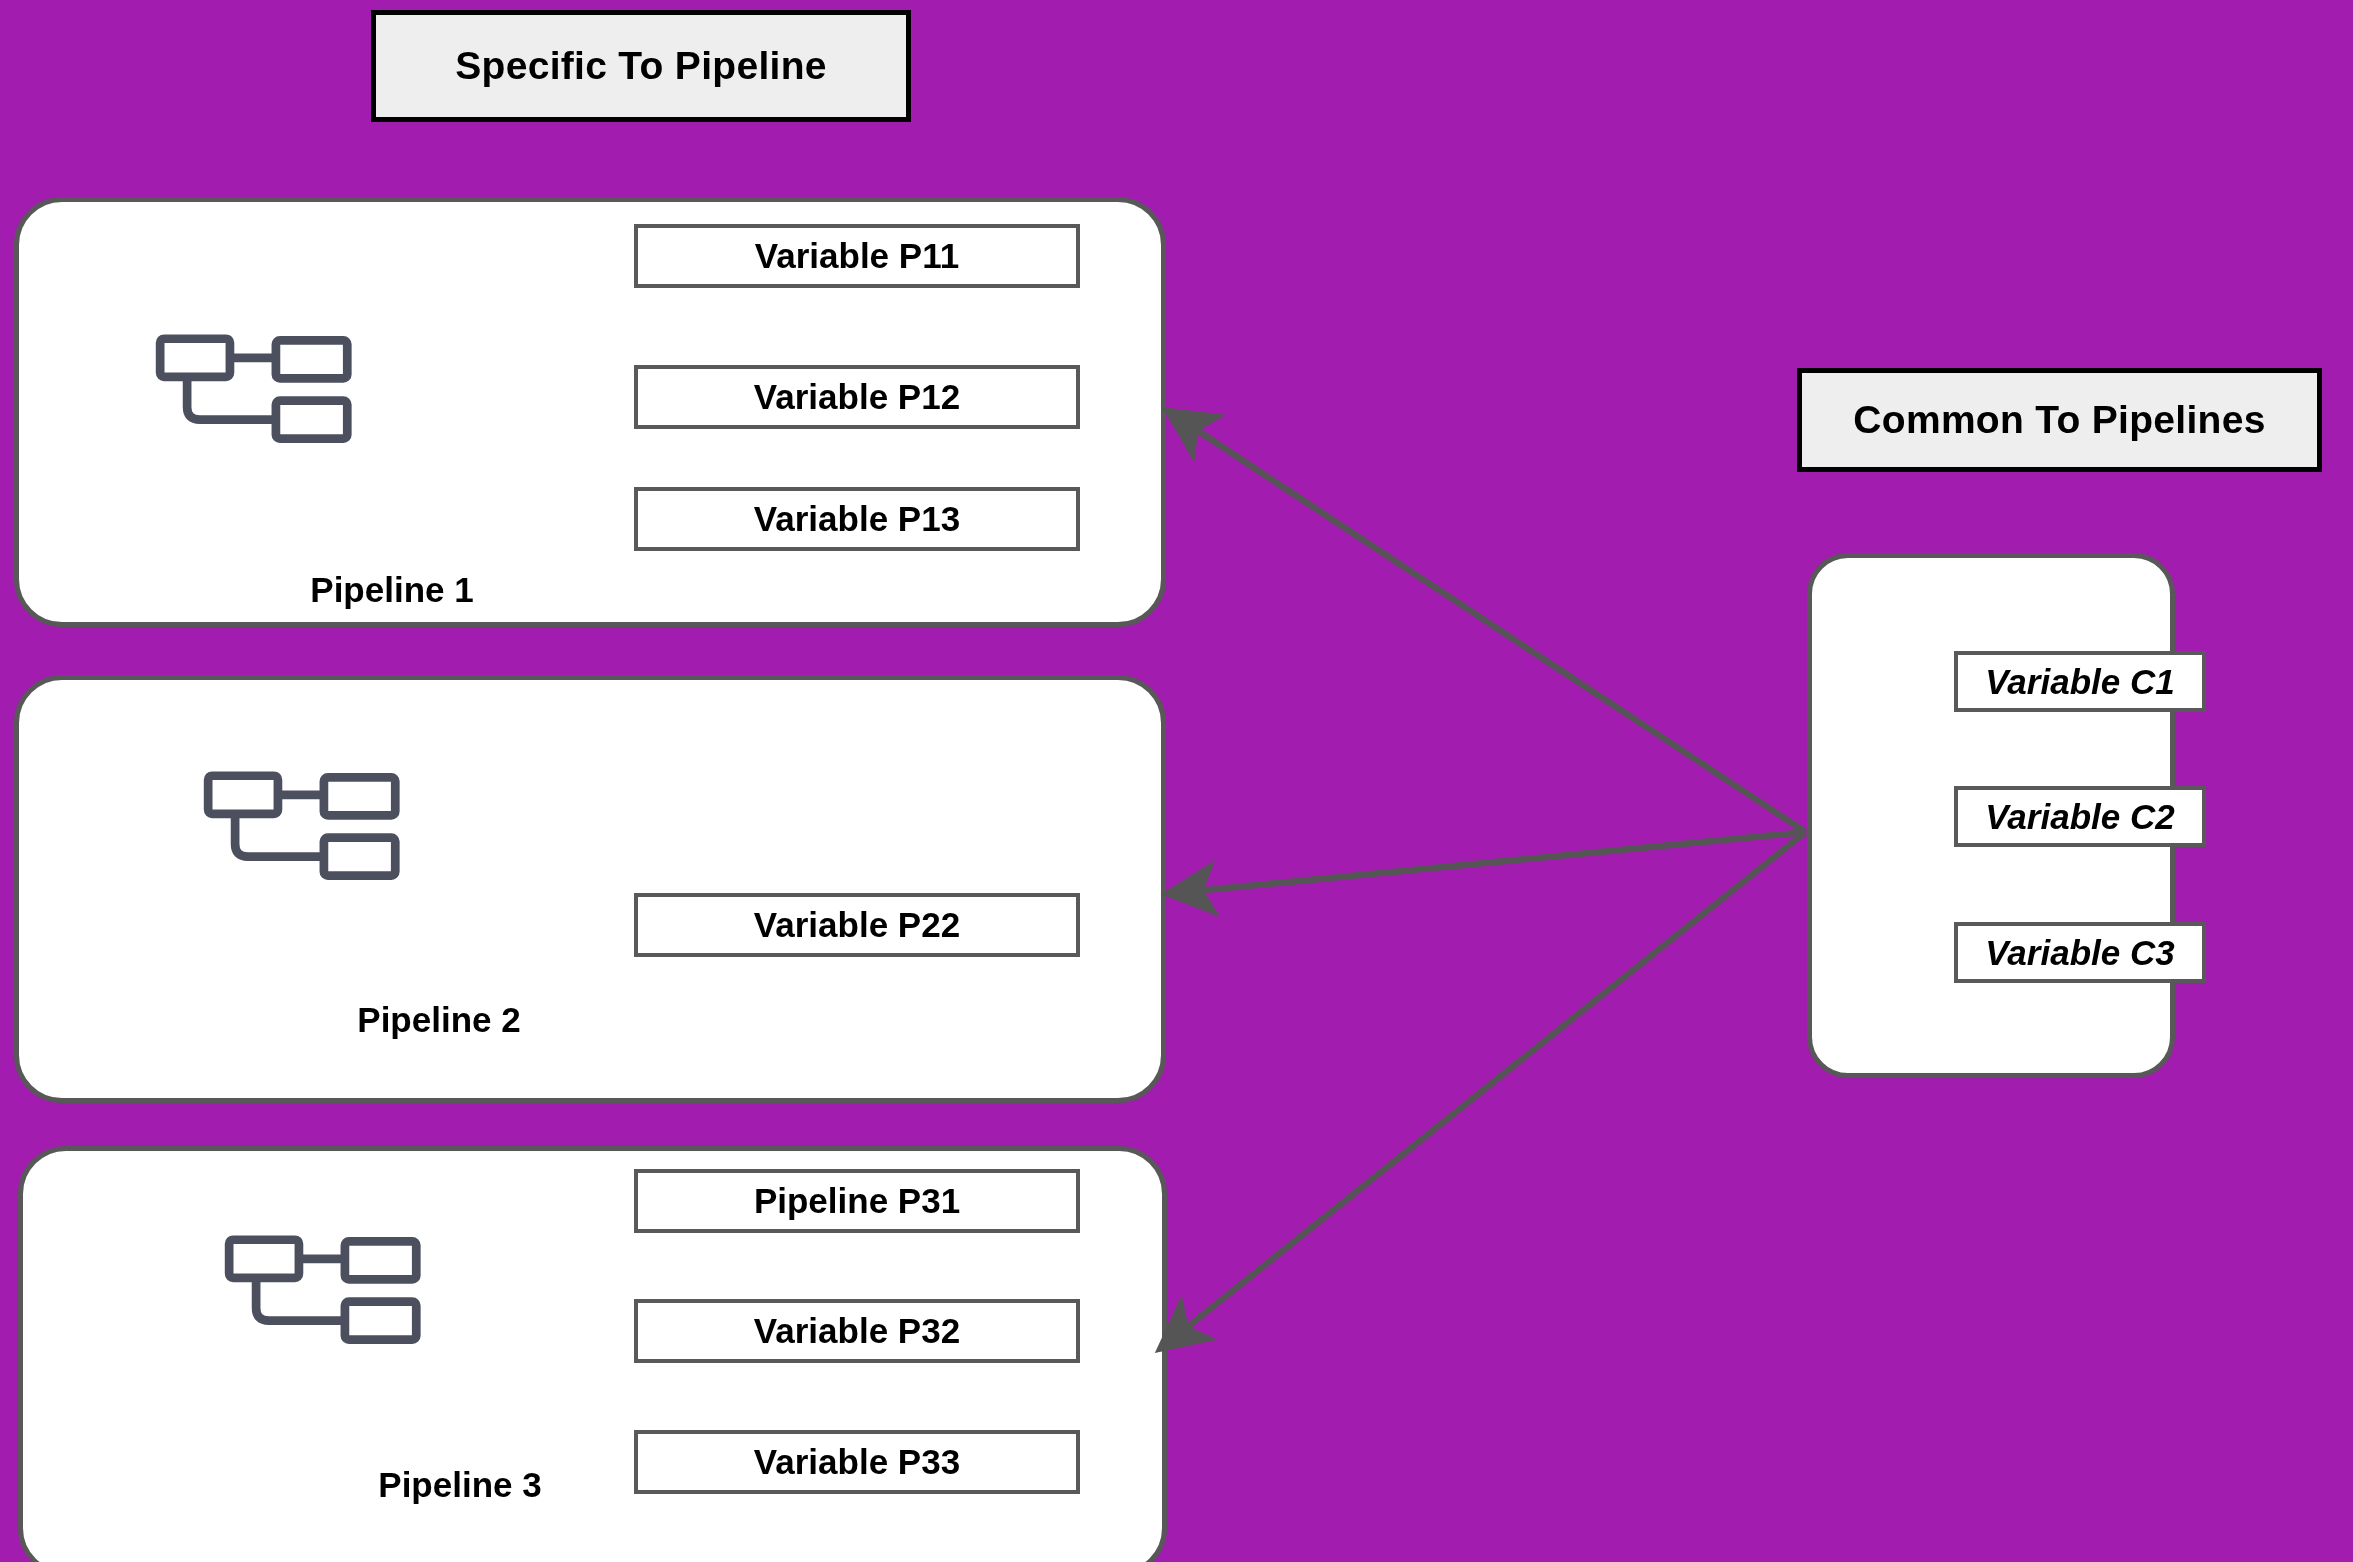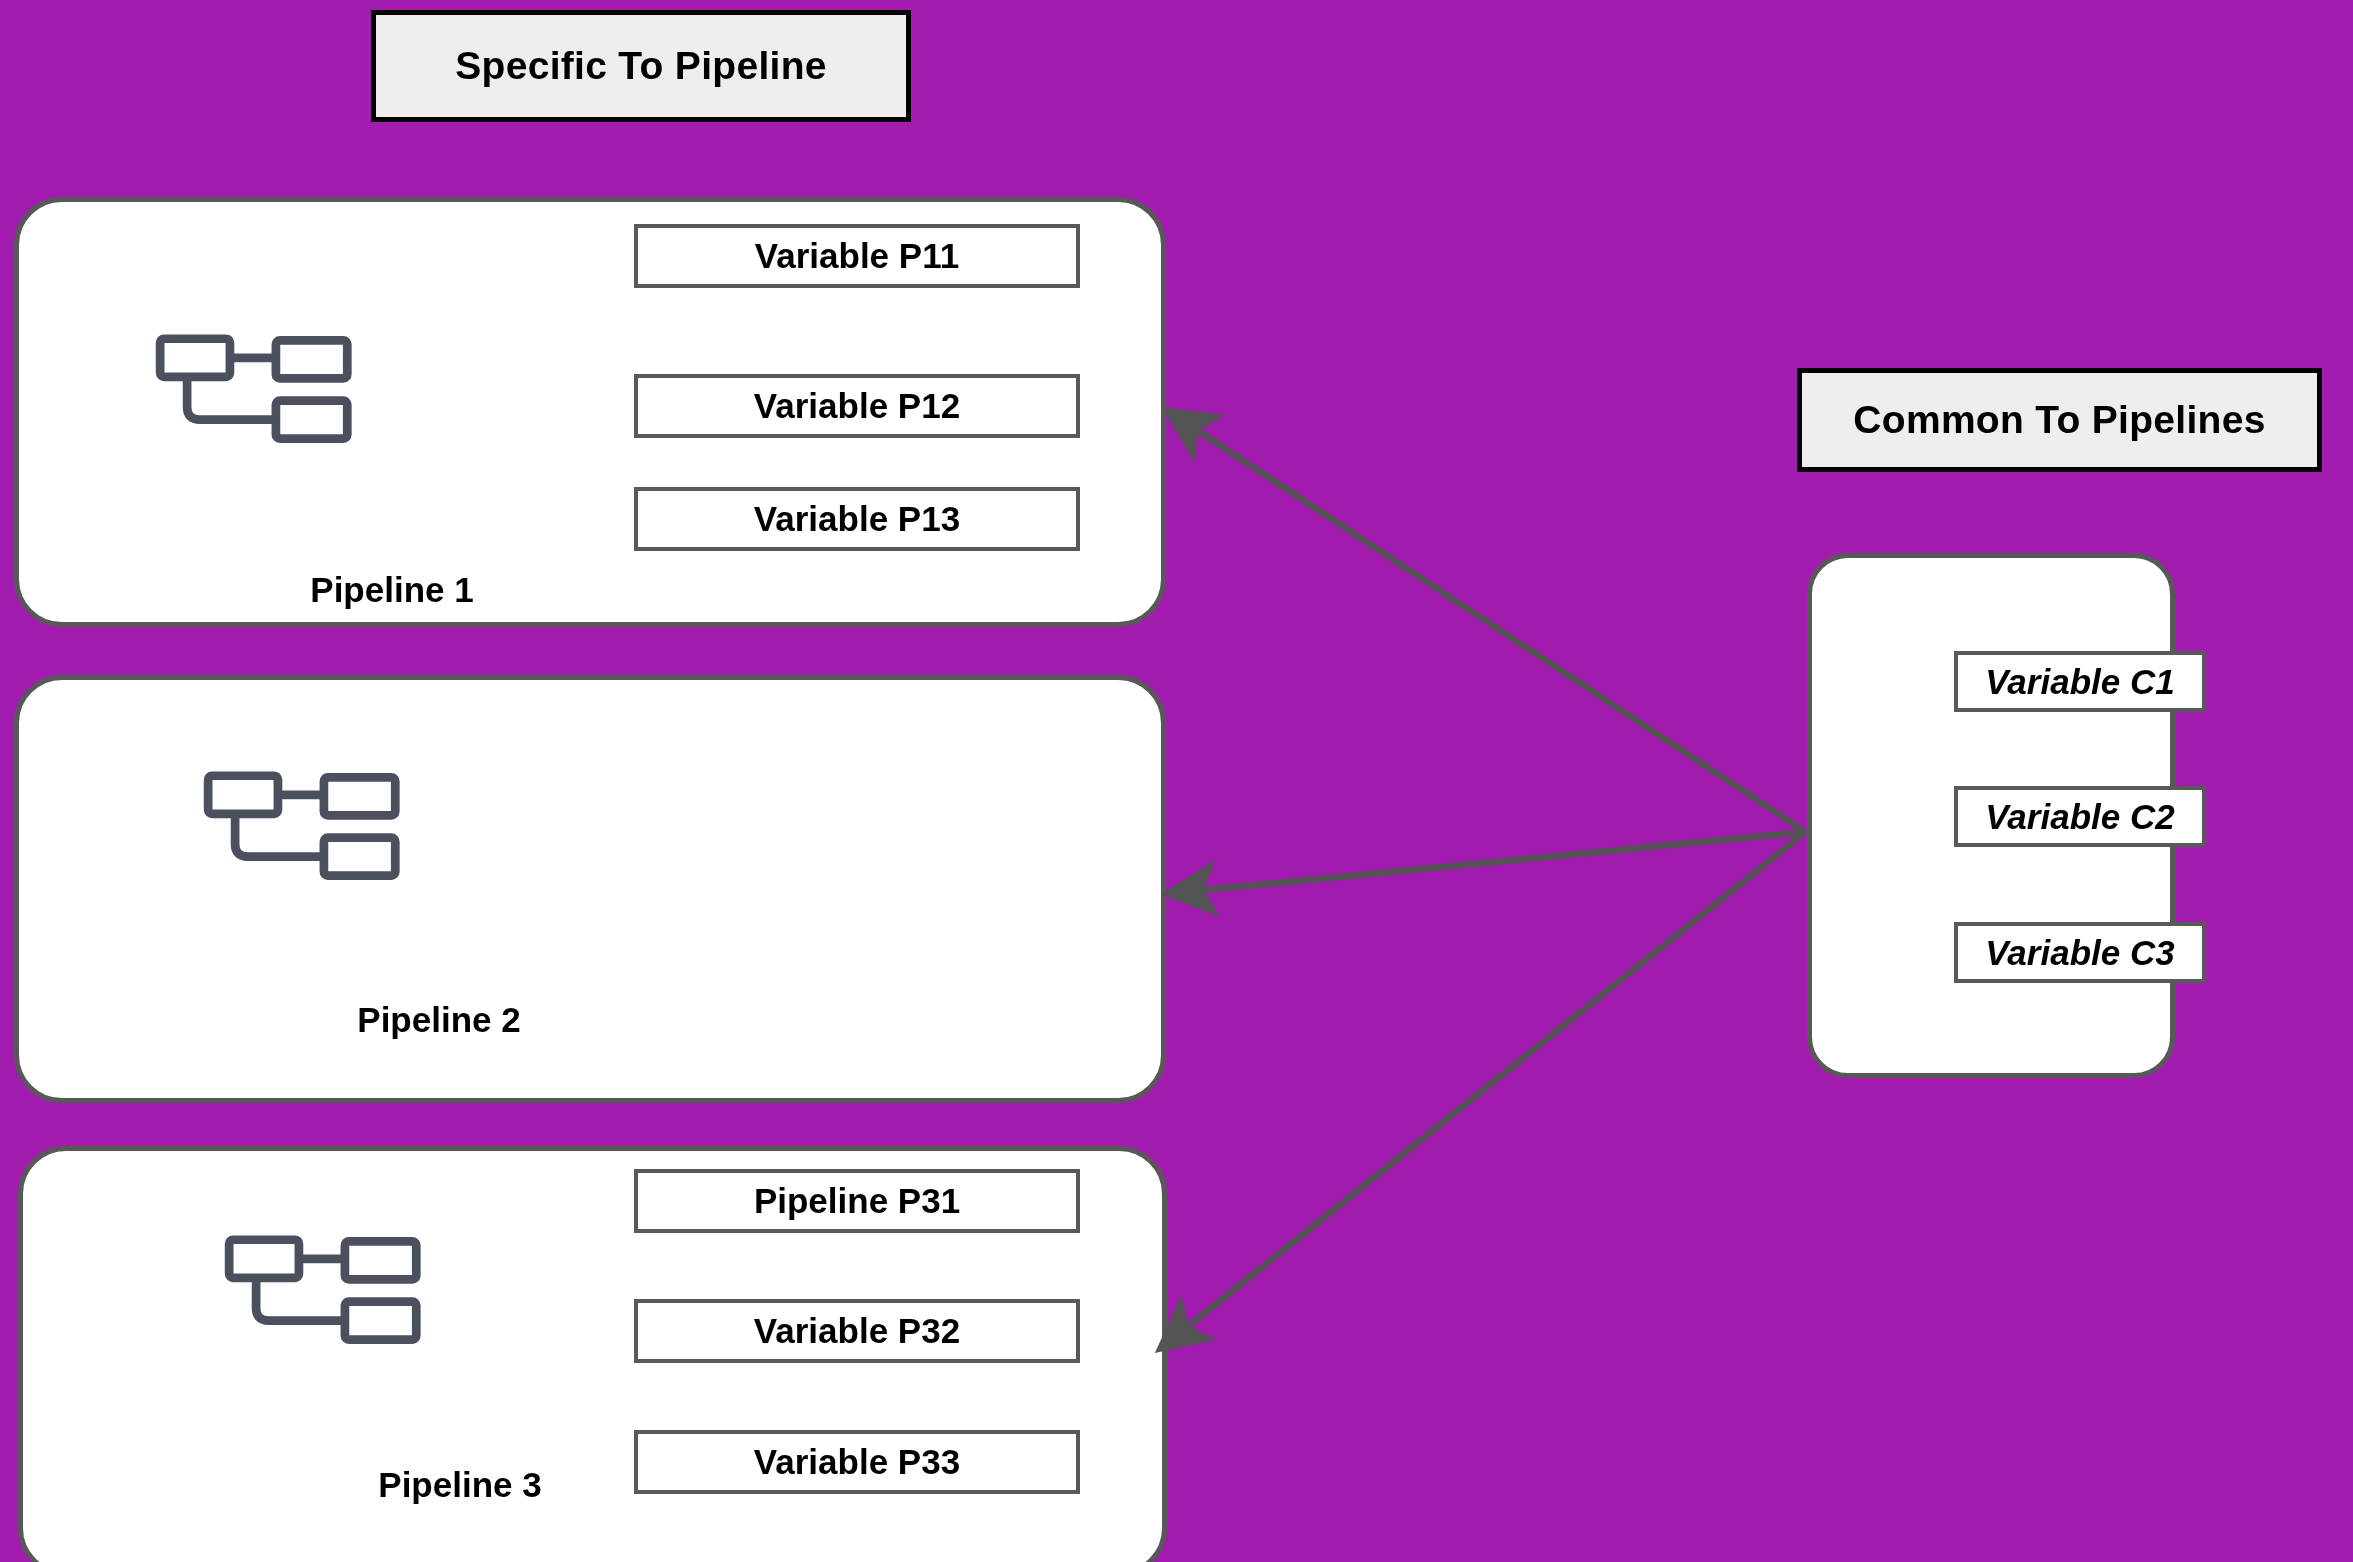--- a/index.html
+++ b/index.html
@@ -128,41 +128,44 @@
       <path d="M 94 30 L 152 30" fill="none" stroke="#4c4f5e" stroke-width="11"></path>
       <path d="M 40 54 L 40 92 Q 40 108 56 108 L 152 108" fill="none" stroke="#4c4f5e" stroke-width="11" stroke-linecap="butt"></path>
     </svg>
   </div>
 
   <div class="pipeline-caption" style="left:392px; top:570px;">Pipeline 1</div>
 
   <div class="var-box var-p" style="top:224px;">
     <span class="var-text">Variable P11</span>
   </div>
-  <div class="var-box var-p" style="top:374px;">
+  <div class="var-box var-p" style="top:365px;">
     <span class="var-text">Variable P12</span>
   </div>
   <div class="var-box var-p" style="top:487px;">
     <span class="var-text">Variable P13</span>
   </div>
 
   <div class="group-card" id="pipeline-card-2"></div>
 
   <div class="pipeline-icon" style="left:203px; top:771px;">
     <svg width="199" height="111" viewBox="0 0 250 140">
       <rect x="6" y="6" width="88" height="48" rx="5" fill="#ffffff" stroke="#4c4f5e" stroke-width="11"></rect>
       <rect x="152" y="8" width="90" height="48" rx="5" fill="#ffffff" stroke="#4c4f5e" stroke-width="11"></rect>
       <rect x="152" y="84" width="90" height="48" rx="5" fill="#ffffff" stroke="#4c4f5e" stroke-width="11"></rect>
       <path d="M 94 30 L 152 30" fill="none" stroke="#4c4f5e" stroke-width="11"></path>
       <path d="M 40 54 L 40 92 Q 40 108 56 108 L 152 108" fill="none" stroke="#4c4f5e" stroke-width="11" stroke-linecap="butt"></path>
     </svg>
   </div>
 
   <div class="pipeline-caption" style="left:439px; top:1000px;">Pipeline 2</div>
 
+  <div class="var-box var-p" style="top:893px;">
+    <span class="var-text">Variable P22</span>
+  </div>
 
   <div class="group-card" id="pipeline-card-3"></div>
 
   <div class="pipeline-icon" style="left:224px; top:1235px;">
     <svg width="199" height="111" viewBox="0 0 250 140">
       <rect x="6" y="6" width="88" height="48" rx="5" fill="#ffffff" stroke="#4c4f5e" stroke-width="11"></rect>
       <rect x="152" y="8" width="90" height="48" rx="5" fill="#ffffff" stroke="#4c4f5e" stroke-width="11"></rect>
       <rect x="152" y="84" width="90" height="48" rx="5" fill="#ffffff" stroke="#4c4f5e" stroke-width="11"></rect>
       <path d="M 94 30 L 152 30" fill="none" stroke="#4c4f5e" stroke-width="11"></path>
       <path d="M 40 54 L 40 92 Q 40 108 56 108 L 152 108" fill="none" stroke="#4c4f5e" stroke-width="11" stroke-linecap="butt"></path>

